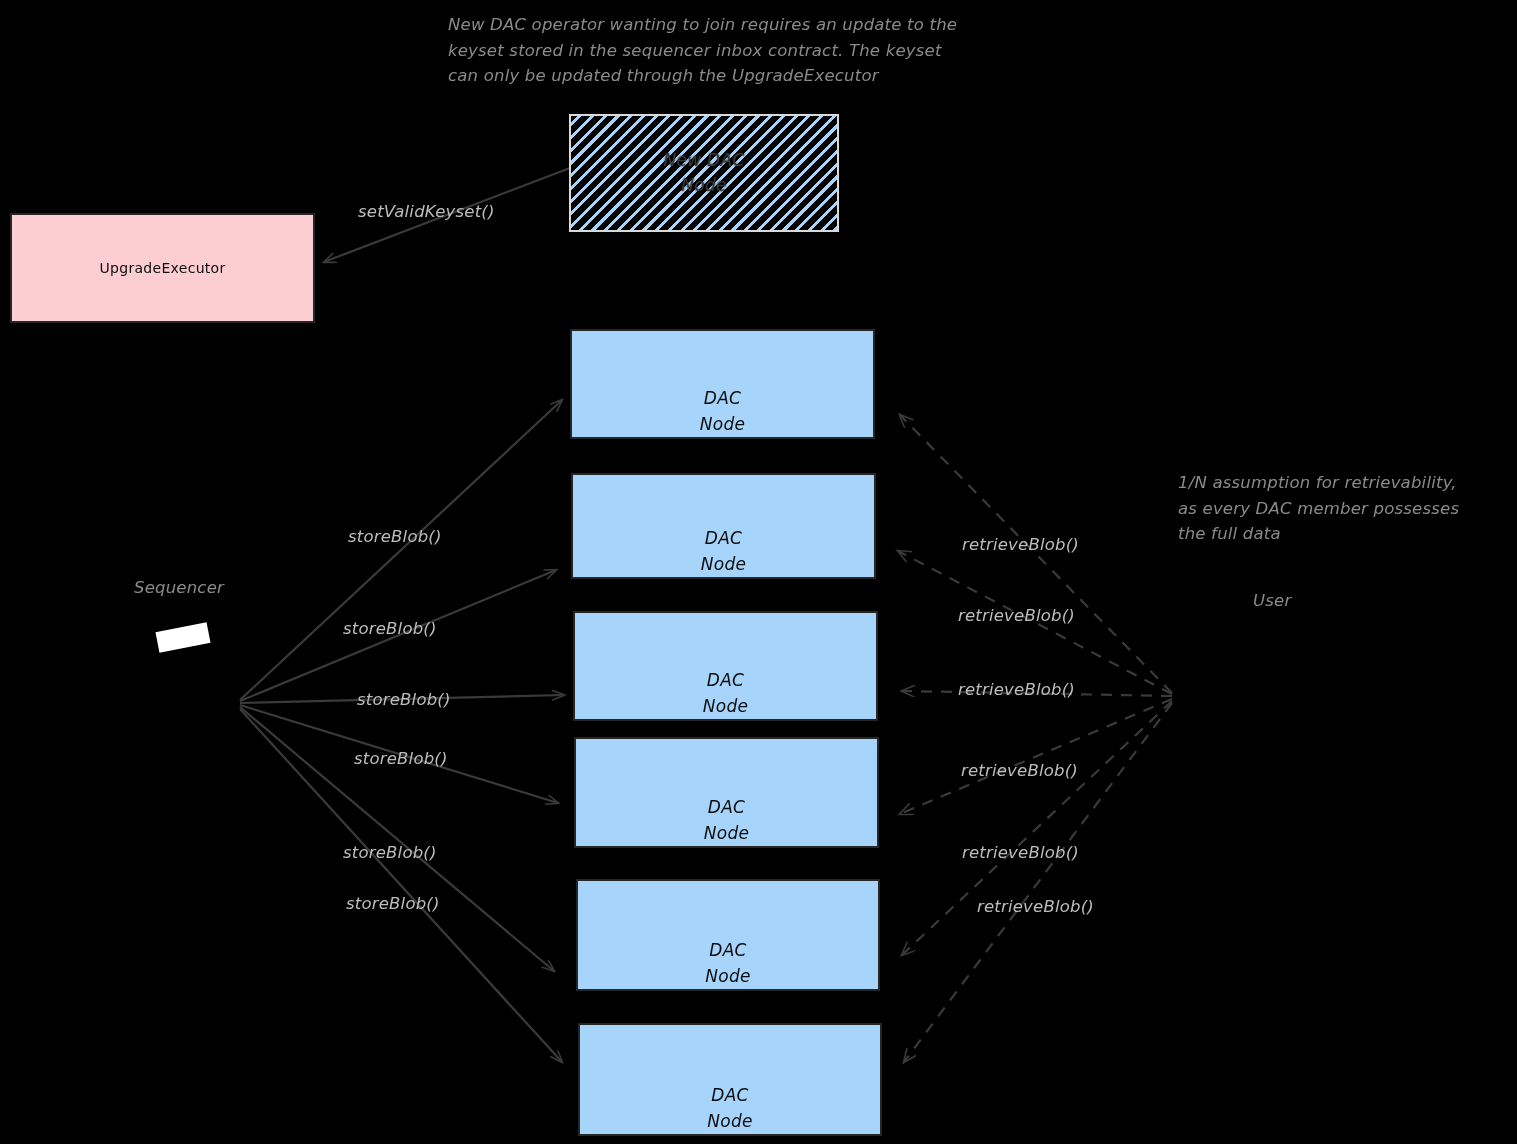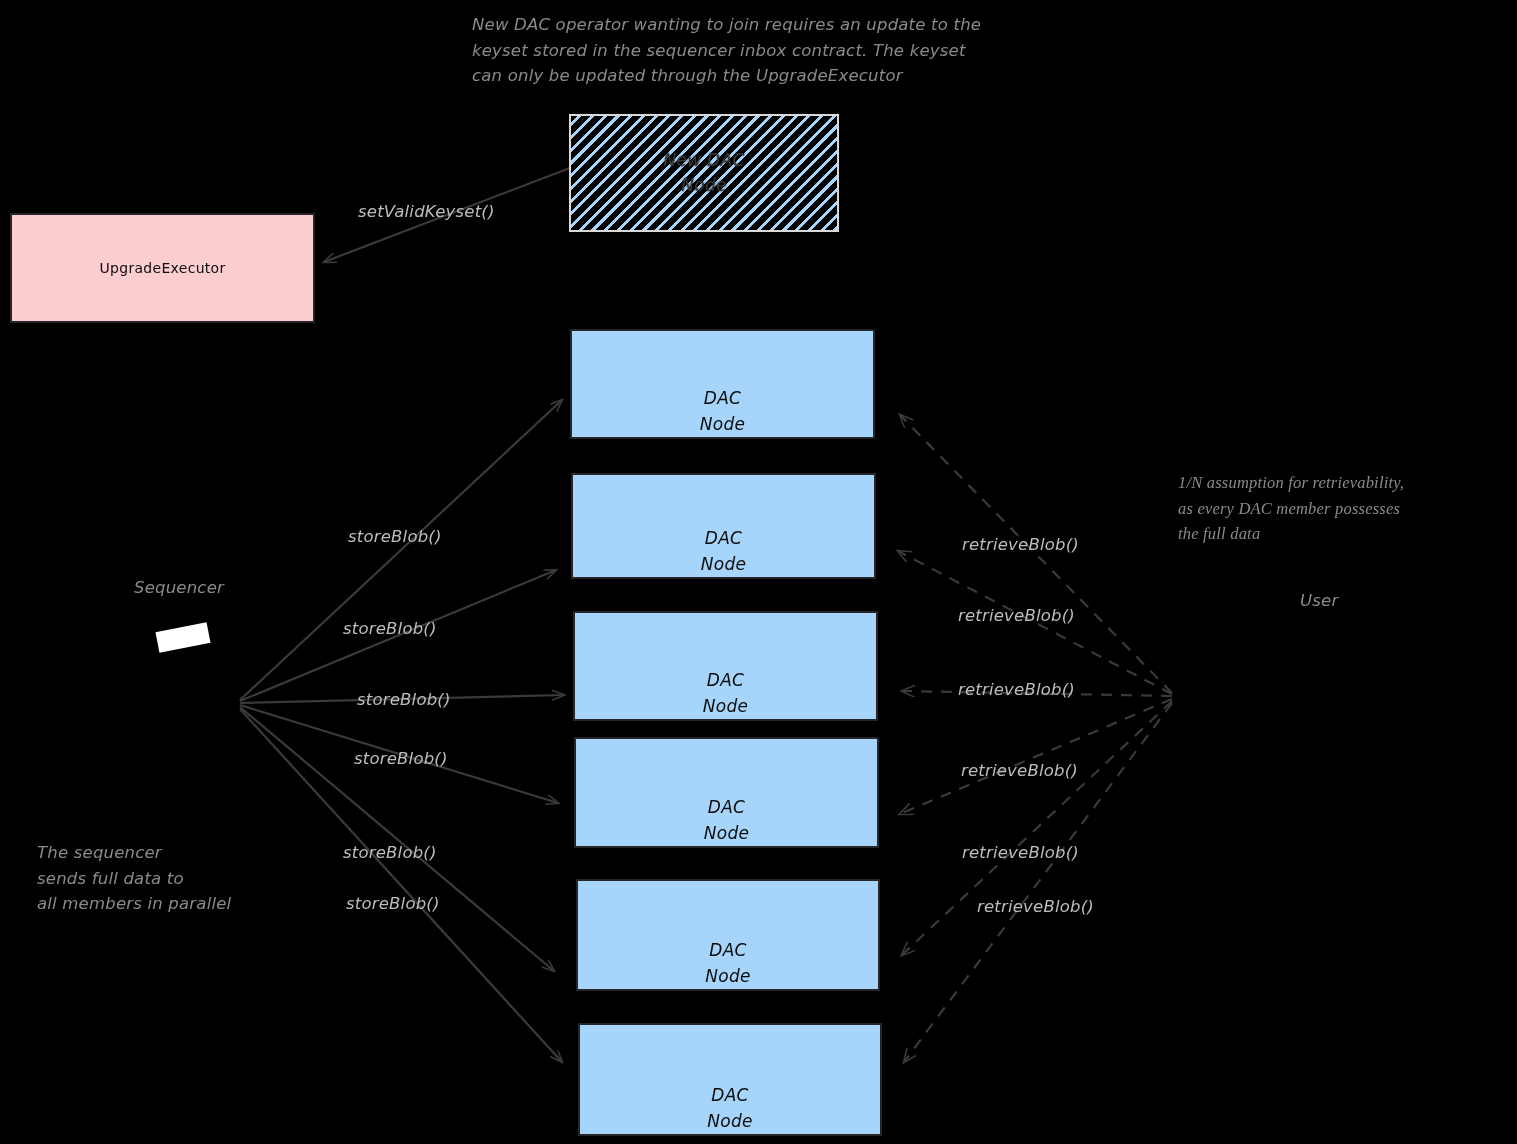--- a/index.html
+++ b/index.html
@@ -176,33 +176,30 @@
 
   <div class="nodebox" style="left:578px; top:1023px; width:304px; height:113px;">
     <span>DAC</span>
     <span>Node</span>
   </div>
 
   <div class="sequencer-icon" style="left:157px; top:627px; width:52px; height:21px;"></div>
 
   <div class="entity-label" style="left:120px; top:578px;margin-left:14px;">Sequencer</div>
 
-  <div class="entity-label" style="left:1300px; top:591px;">User</div>
-
-  <div class="note" style="left:472px; top:12px; width:640px; color:#8a8a8a;">New DAC operator wanting to join requires an update to the
+  <div class="entity-label" style="left:1253px; top:591px;">User</div>
+
+  <div class="note" style="left:448px; top:12px; width:640px; color:#8a8a8a;">New DAC operator wanting to join requires an update to the
 keyset stored in the sequencer inbox contract. The keyset
 can only be updated through the UpgradeExecutor</div>
 
-  <div class="note" style="left:1178px; top:470px; width:340px;font-family:Liberation Serif, serif;">1/N assumption for retrievability,
+  <div class="note" style="left:1178px; top:470px; width:340px;">1/N assumption for retrievability,
 as every DAC member possesses
 the full data</div>
 
-  <div class="note" style="left:37px; top:840px; width:260px;">The sequencer
-sends full data to
-all members in parallel</div>
 
   <div class="label" style="left:358px; top:202px;">setValidKeyset()</div>
 
   <div class="label" style="left:348px; top:527px;">storeBlob()</div>
   <div class="label" style="left:343px; top:619px;">storeBlob()</div>
   <div class="label" style="left:357px; top:690px;">storeBlob()</div>
   <div class="label" style="left:354px; top:749px;">storeBlob()</div>
   <div class="label" style="left:343px; top:843px;">storeBlob()</div>
   <div class="label" style="left:346px; top:894px;">storeBlob()</div>
 

